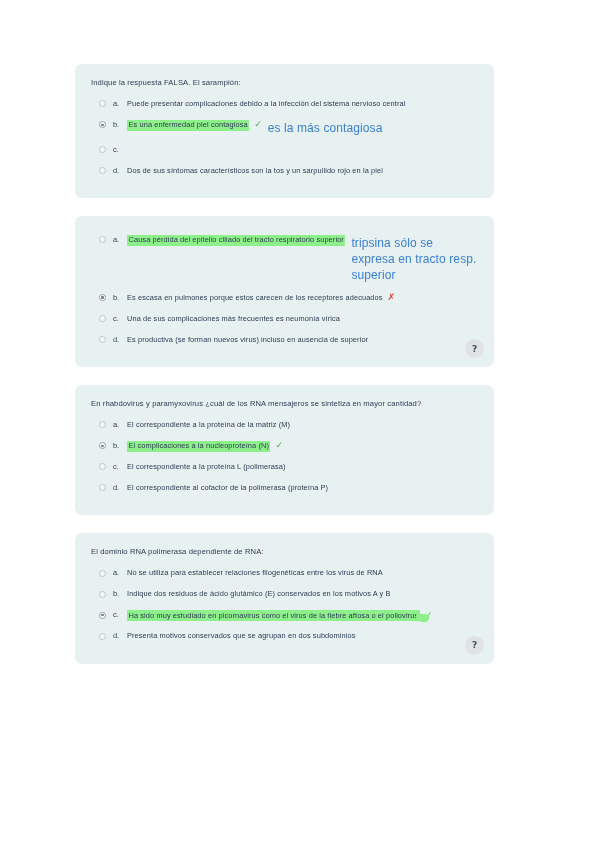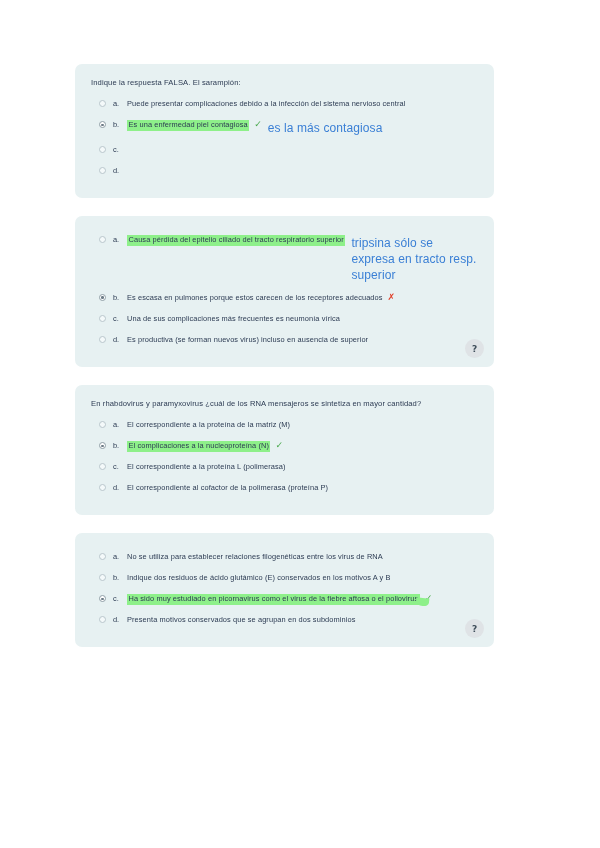--- a/index.html
+++ b/index.html
@@ -179,20 +179,23 @@
               <span class="annotation">es la más contagiosa</span>
             </span>
           </li>
           <li class="answer-row">
             <span class="radio"></span>
             <span class="answer-letter">c.</span>
           </li>
           <li class="answer-row">
             <span class="radio"></span>
             <span class="answer-letter">d.</span>
+            <span class="answer-body">
+              <span class="answer-text">Dos de sus síntomas característicos son la tos y un sarpullido rojo en la piel</span>
+            </span>
           </li>
         </ul>
       </div>
       <div class="question-card">
         <ul class="answers">
           <li class="answer-row">
             <span class="radio"></span>
             <span class="answer-letter">a.</span>
             <span class="answer-body">
               <span class="answer-text hl">Causa pérdida del epitelio ciliado del tracto respiratorio superior</span>
@@ -252,20 +255,21 @@
           <li class="answer-row">
             <span class="radio"></span>
             <span class="answer-letter">d.</span>
             <span class="answer-body">
               <span class="answer-text">El correspondiente al cofactor de la polimerasa (proteína P)</span>
             </span>
           </li>
         </ul>
       </div>
       <div class="question-card">
+        <p class="question-text">El dominio RNA polimerasa dependiente de RNA:</p>
         <ul class="answers">
           <li class="answer-row">
             <span class="radio"></span>
             <span class="answer-letter">a.</span>
             <span class="answer-body">
               <span class="answer-text">No se utiliza para establecer relaciones filogenéticas entre los virus de RNA</span>
             </span>
           </li>
           <li class="answer-row">
             <span class="radio"></span>

